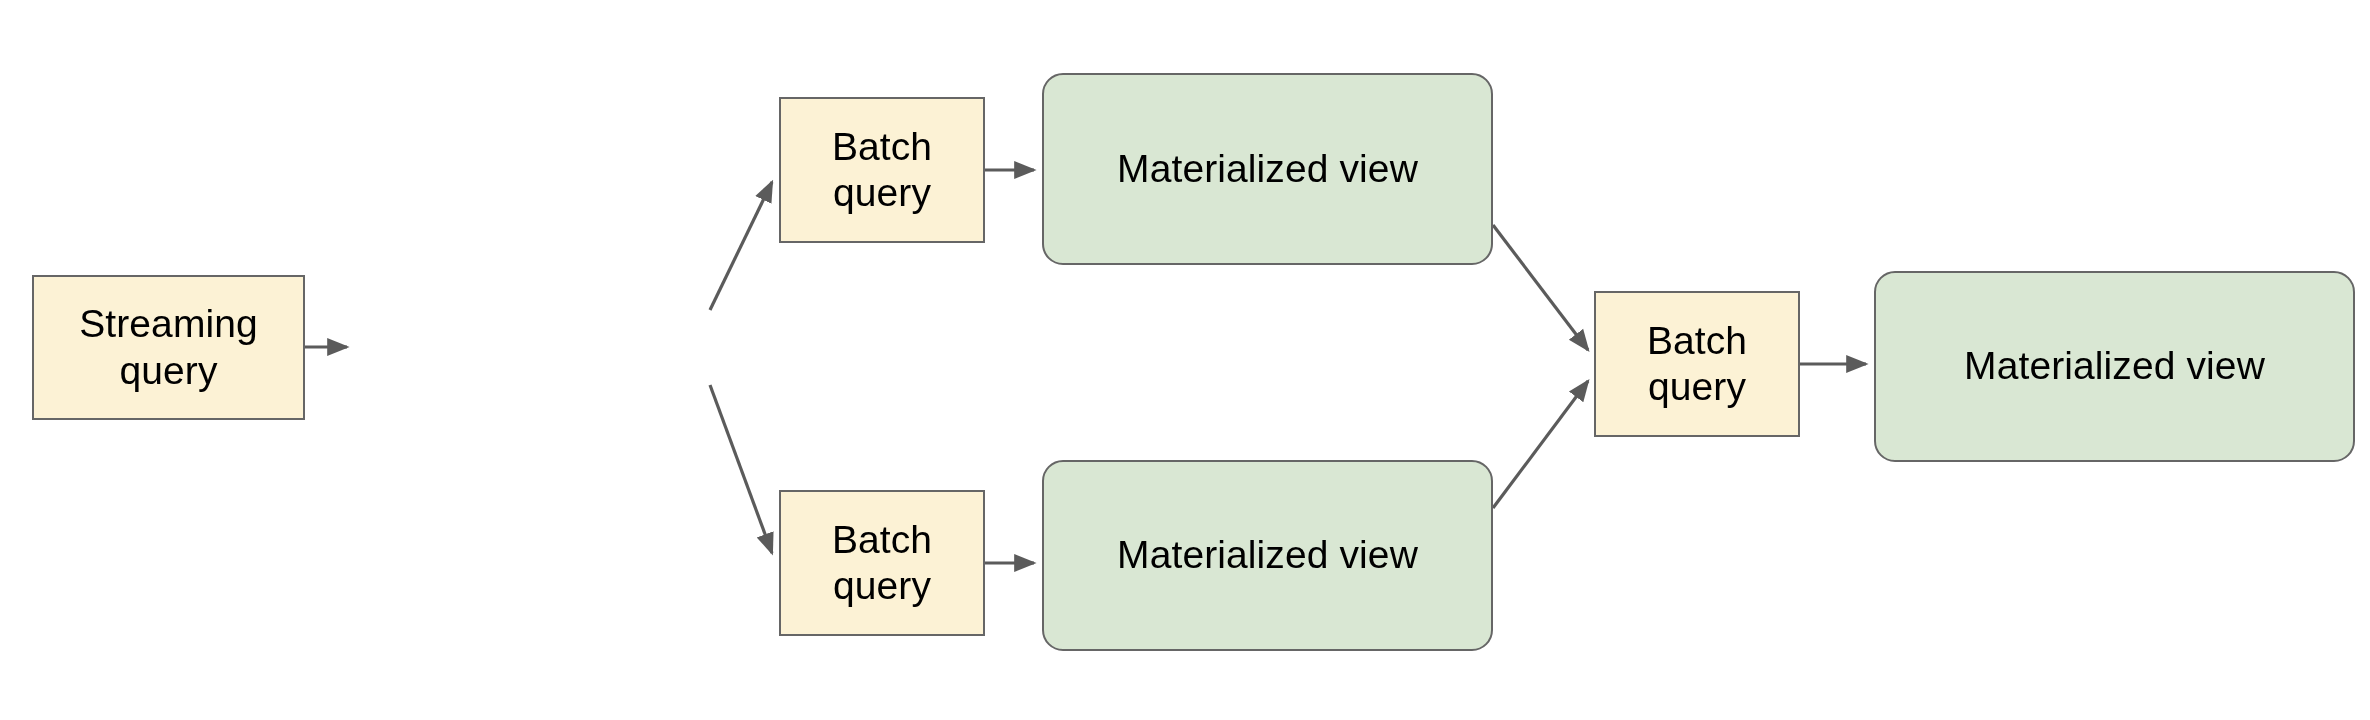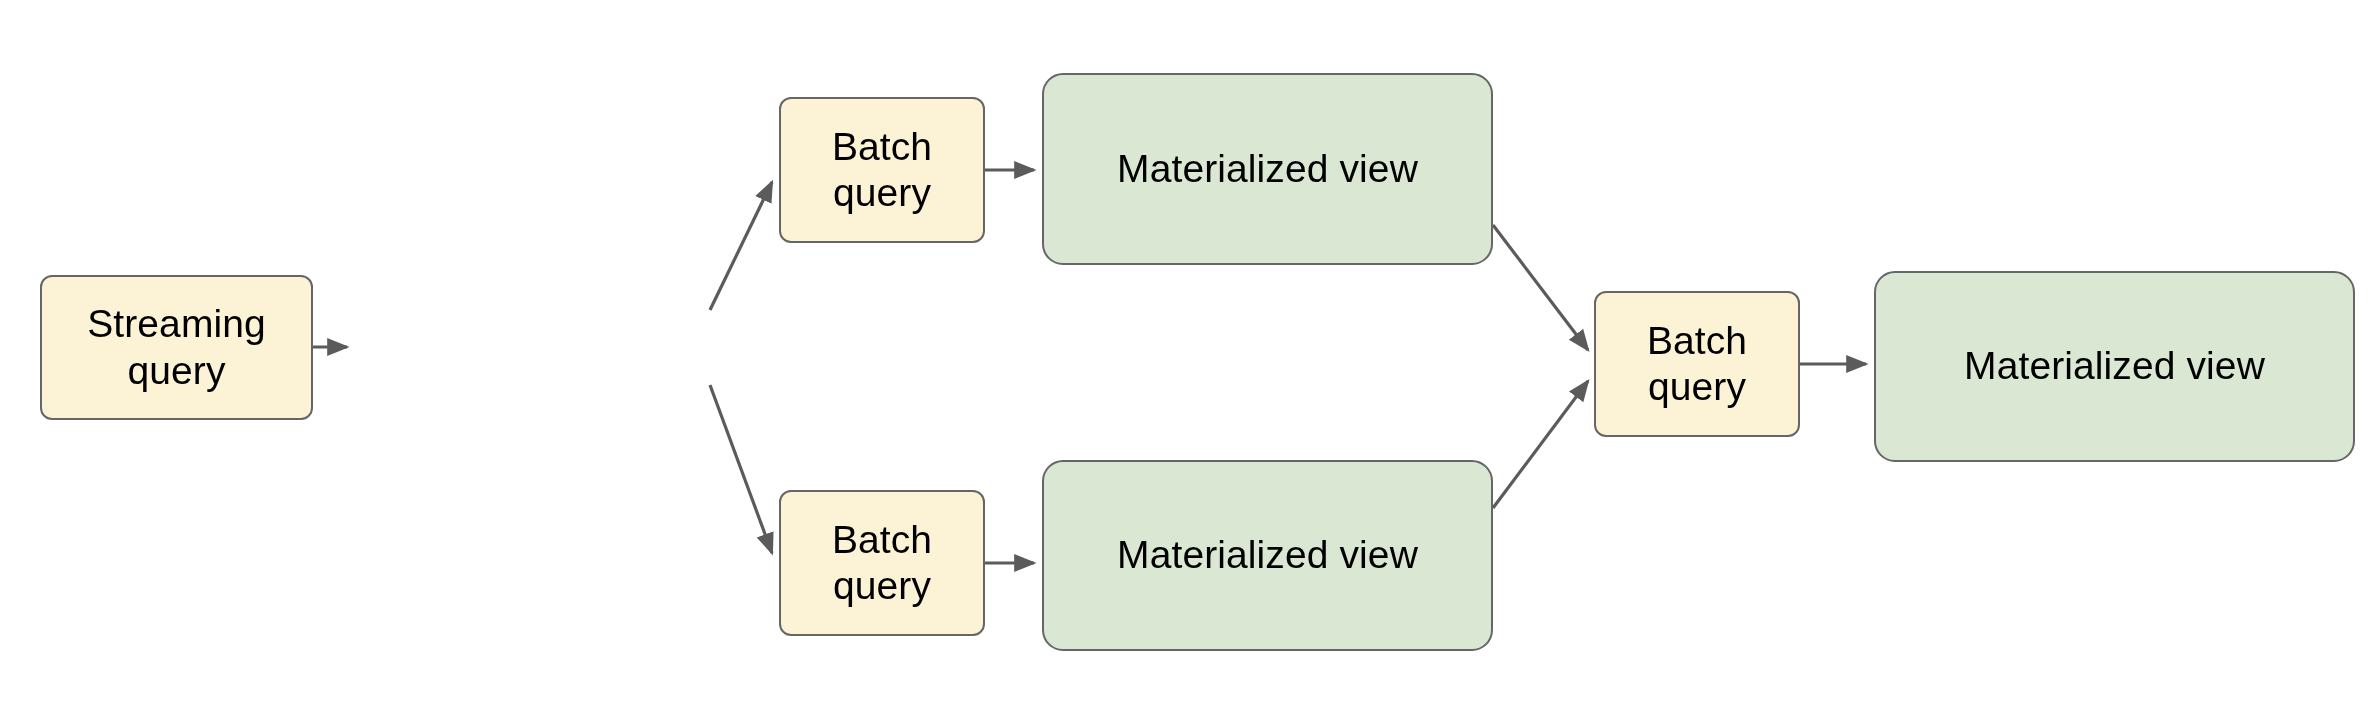--- a/index.html
+++ b/index.html
@@ -38,21 +38,21 @@
     border: 2px solid #666666;
     color: #000000;
     font-size: 39px;
     line-height: 1.18;
     letter-spacing: 0.1px;
     white-space: pre-line;
     z-index: 2;
   }
   .node-process {
     background: #fcf2d5;
-    border-radius: 12px;
+    border-radius: 0;
   }
   .node-store {
     background: #d9e7d3;
     border-radius: 21px;
   }
   .node-label {
     display: block;
     padding: 0 6px;
     white-space: pre-line;
   }
@@ -95,21 +95,21 @@
 
     <g>
       <line x1="1493" y1="508" x2="1588" y2="381" stroke="#5b5b5b" stroke-width="3.2" marker-end="url(#arrowhead)"></line>
     </g>
 
     <g>
       <line x1="1800" y1="364" x2="1866" y2="364" stroke="#5b5b5b" stroke-width="3.2" marker-end="url(#arrowhead)"></line>
     </g>
   </svg>
 
-  <div class="node node-process" style="left:40px; top:275px; width:273px; height:145px;">
+  <div class="node node-process" style="left:32px; top:275px; width:273px; height:145px;">
     <span class="node-label">Streaming
 query</span>
   </div>
 
 
   <div class="node node-process" style="left:779px; top:97px; width:206px; height:146px;">
     <span class="node-label">Batch
 query</span>
   </div>
 

